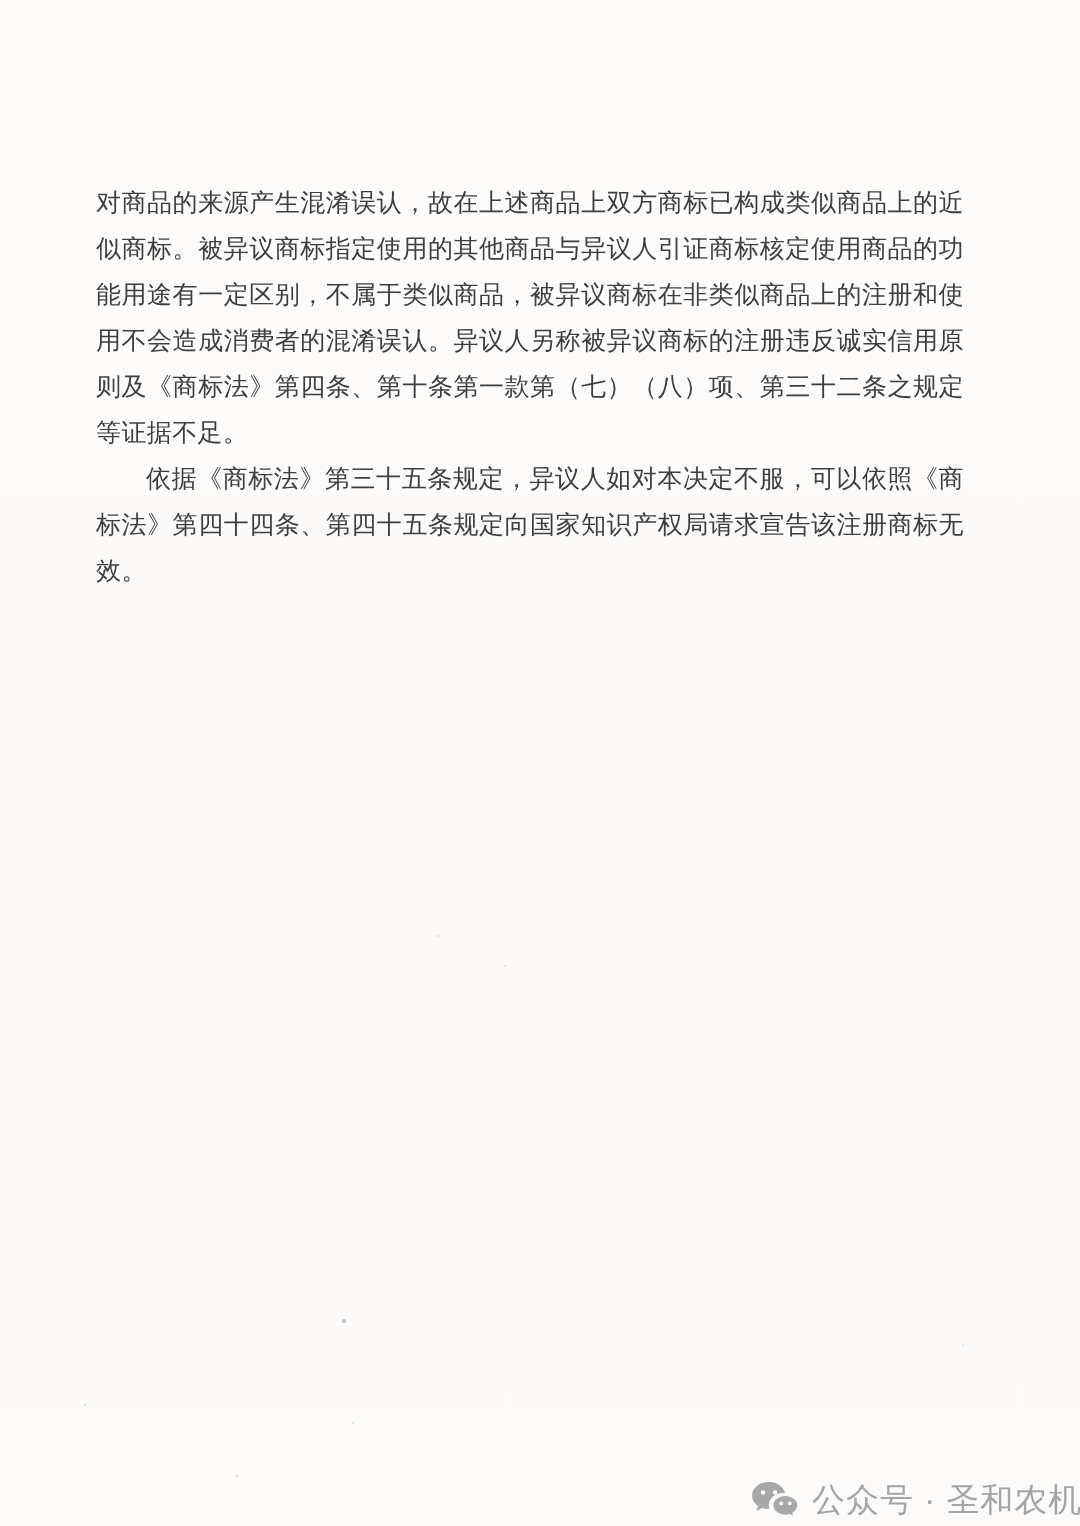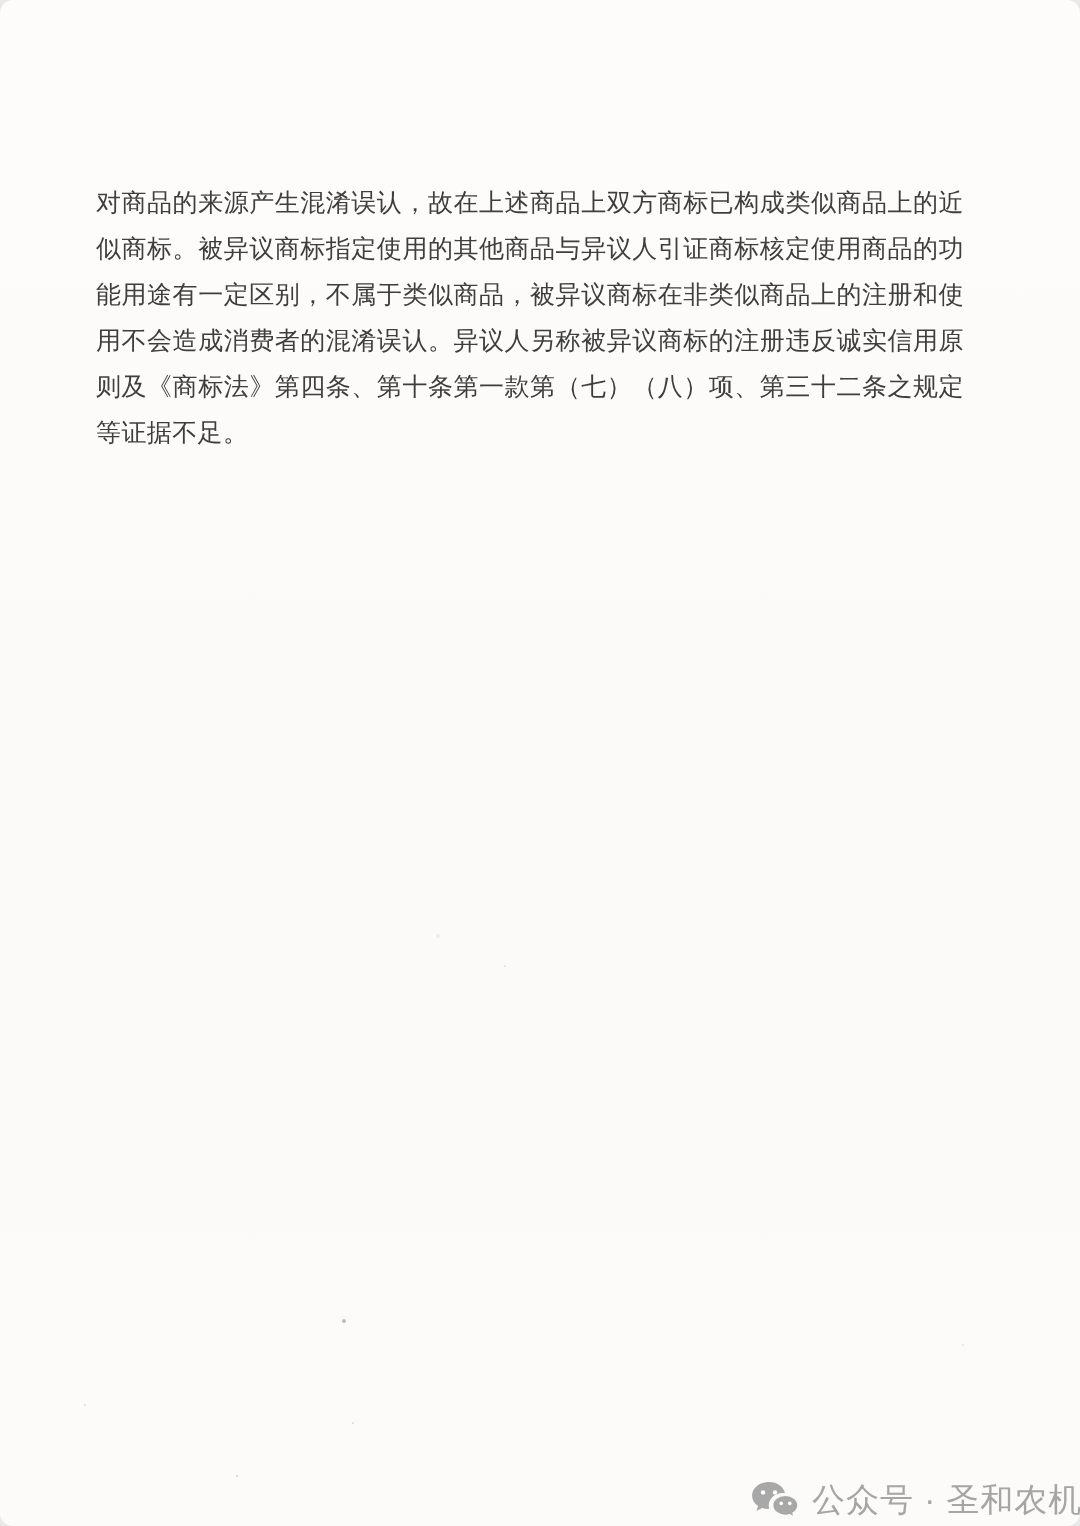--- a/index.html
+++ b/index.html
@@ -7,21 +7,20 @@
     padding: 0;
     background: #e9e9e9;
   }
   .page {
     position: relative;
     width: 1080px;
     height: 1526px;
     margin: 0 auto;
     background: linear-gradient(180deg, #fdfcfb 0%, #fbfaf8 55%, #fcfbfa 100%);
     overflow: hidden;
-    border-radius: 13px;
   }
   
   .doc {
     position: absolute;
     left: 96px;
     top: 180px;
     width: 868px;
     font-family: "Liberation Serif", "DejaVu Serif", serif;
     font-size: 25px;
     line-height: 46px;
@@ -69,20 +68,21 @@
       962px 1344px 0 0   rgba(170,170,170,0.25);
   }
 </style>
 </head>
 <body>
 
 <div class="page">
 
   <div class="doc">
     <p>对商品的来源产生混淆误认，故在上述商品上双方商标已构成类似商品上的近似商标。被异议商标指定使用的其他商品与异议人引证商标核定使用商品的功能用途有一定区别，不属于类似商品，被异议商标在非类似商品上的注册和使用不会造成消费者的混淆误认。异议人另称被异议商标的注册违反诚实信用原则及《商标法》第四条、第十条第一款第（七）（八）项、第三十二条之规定等证据不足。</p>
+    <p class="indent">依据《商标法》第三十五条规定，异议人如对本决定不服，可以依照《商标法》第四十四条、第四十五条规定向国家知识产权局请求宣告该注册商标无效。</p>
   </div>
 
   <div class="footer">
     <span class="wechat-icon">
       <svg width="50" height="42" viewBox="0 0 52 44" xmlns="http://www.w3.org/2000/svg" aria-hidden="true">
         <path fill="#a8a8a8" d="M20 2C9.5 2 2 8.7 2 16.5c0 4.4 2.4 8.2 6.2 10.8l-1.6 5.2 5.9-3.1c1.9.6 4 .9 6.1.9.5 0 1 0 1.5-.1-.4-1.2-.6-2.5-.6-3.8 0-7.1 6.6-12.8 14.8-12.8.8 0 1.5 0 2.2.1C34.9 7 28.2 2 20 2z"></path>
         <circle cx="13.5" cy="13" r="2.3" fill="#ffffff"></circle>
         <circle cx="26" cy="13" r="2.3" fill="#ffffff"></circle>
         <path fill="#a8a8a8" stroke="#fbfaf8" stroke-width="1.4" d="M50 26.5C50 20.7 44 16 36.8 16c-7.3 0-13.2 4.7-13.2 10.5S29.5 37 36.8 37c1.6 0 3.2-.2 4.6-.7l4.6 2.4-1.2-4C47.9 32.7 50 29.8 50 26.5z"></path>
         <circle cx="32.5" cy="24.5" r="1.9" fill="#ffffff"></circle>

